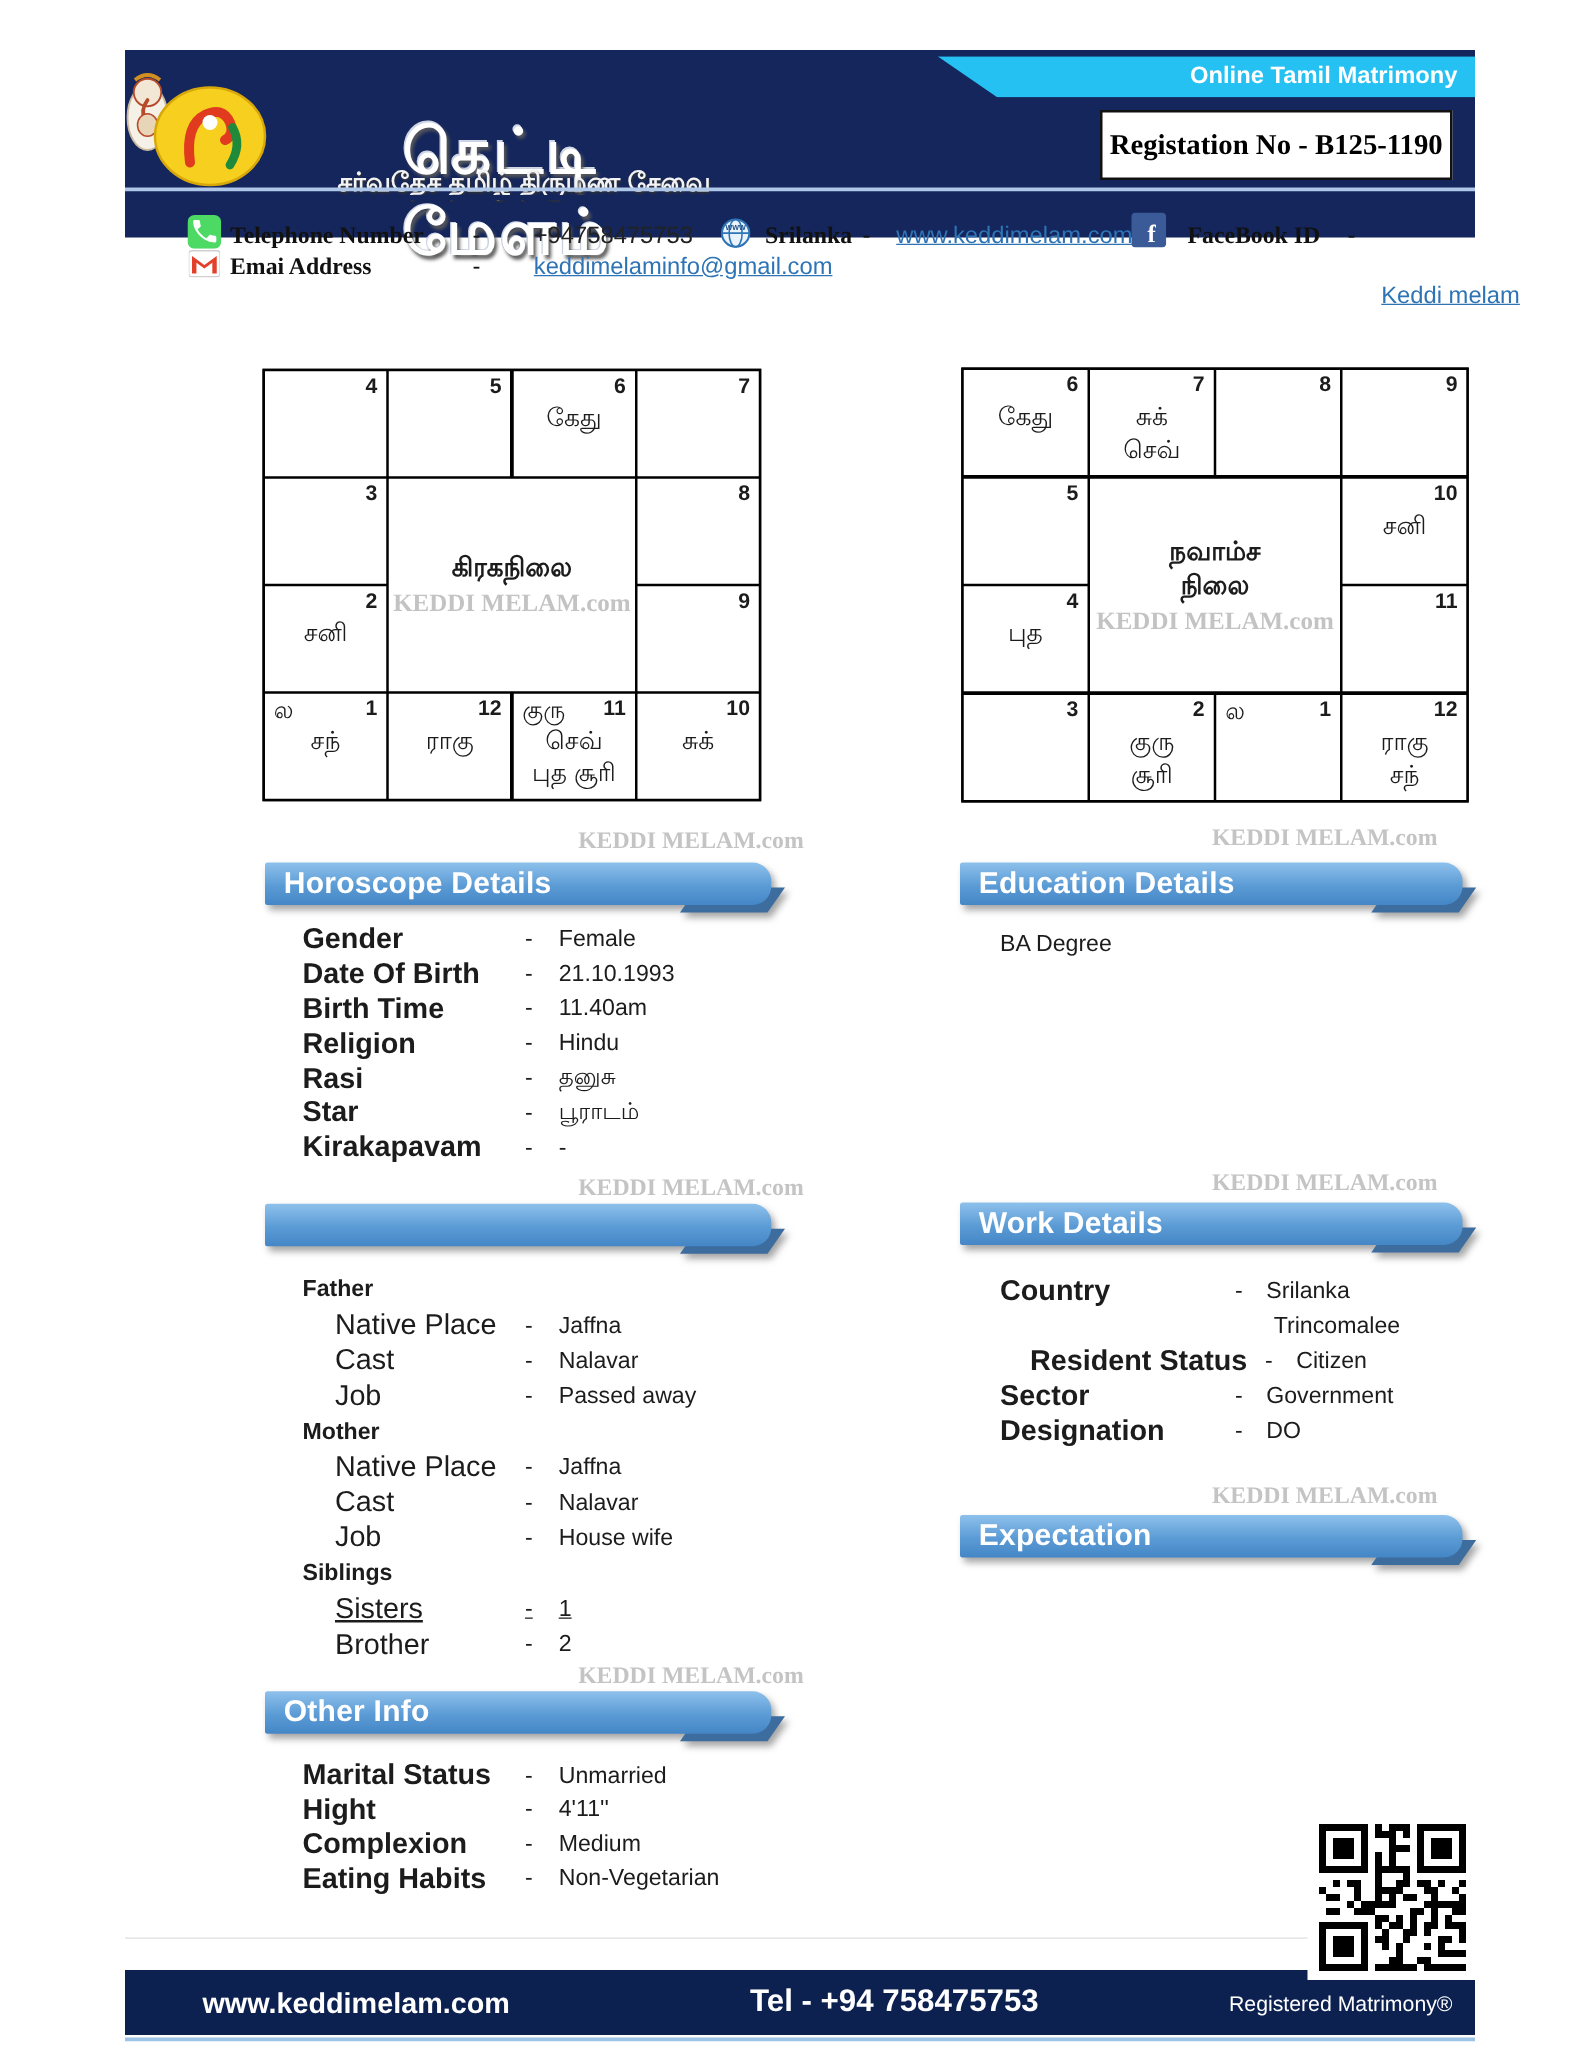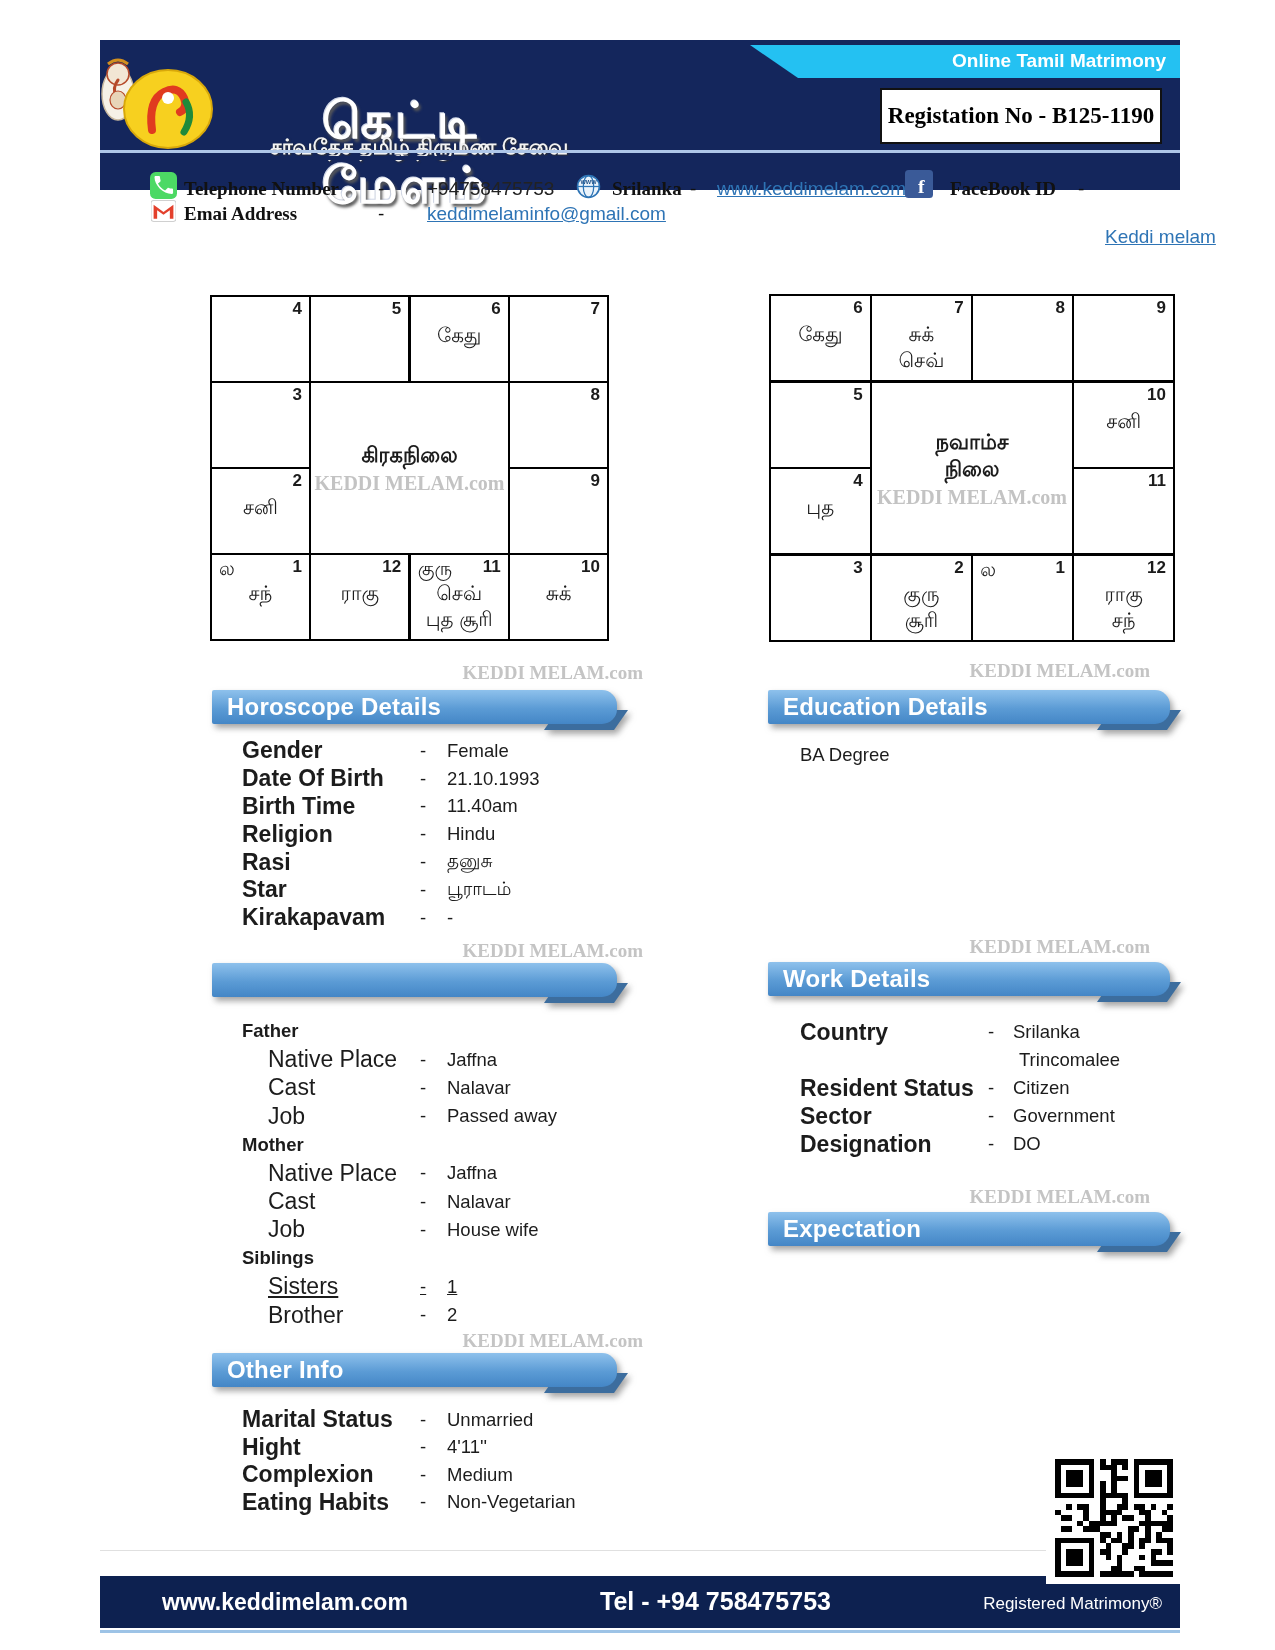--- a/index.html
+++ b/index.html
@@ -423,21 +423,21 @@
         <span class="k" style="width:188px;">Country</span>
         <span class="d" style="width:25px;">-</span>
         <span class="v">Srilanka</span>
       </div>
     <div class="kv" style="height:28px;">
         <span class="k" style="width:188px;"></span>
         <span class="d" style="width:25px;"></span>
         <span class="v" style="padding-left:6px;">Trincomalee</span>
       </div>
     <div class="kv" style="height:28px;">
-        <span class="k" style="width:188px;">Resident Status</span>
+        <span class="k" style="width:188px;margin-left:24px;">Resident Status</span>
         <span class="d" style="width:25px;">-</span>
         <span class="v">Citizen</span>
       </div>
     <div class="kv" style="height:28px;">
         <span class="k" style="width:188px;">Sector</span>
         <span class="d" style="width:25px;">-</span>
         <span class="v">Government</span>
       </div>
     <div class="kv" style="height:28px;">
         <span class="k" style="width:188px;">Designation</span>

